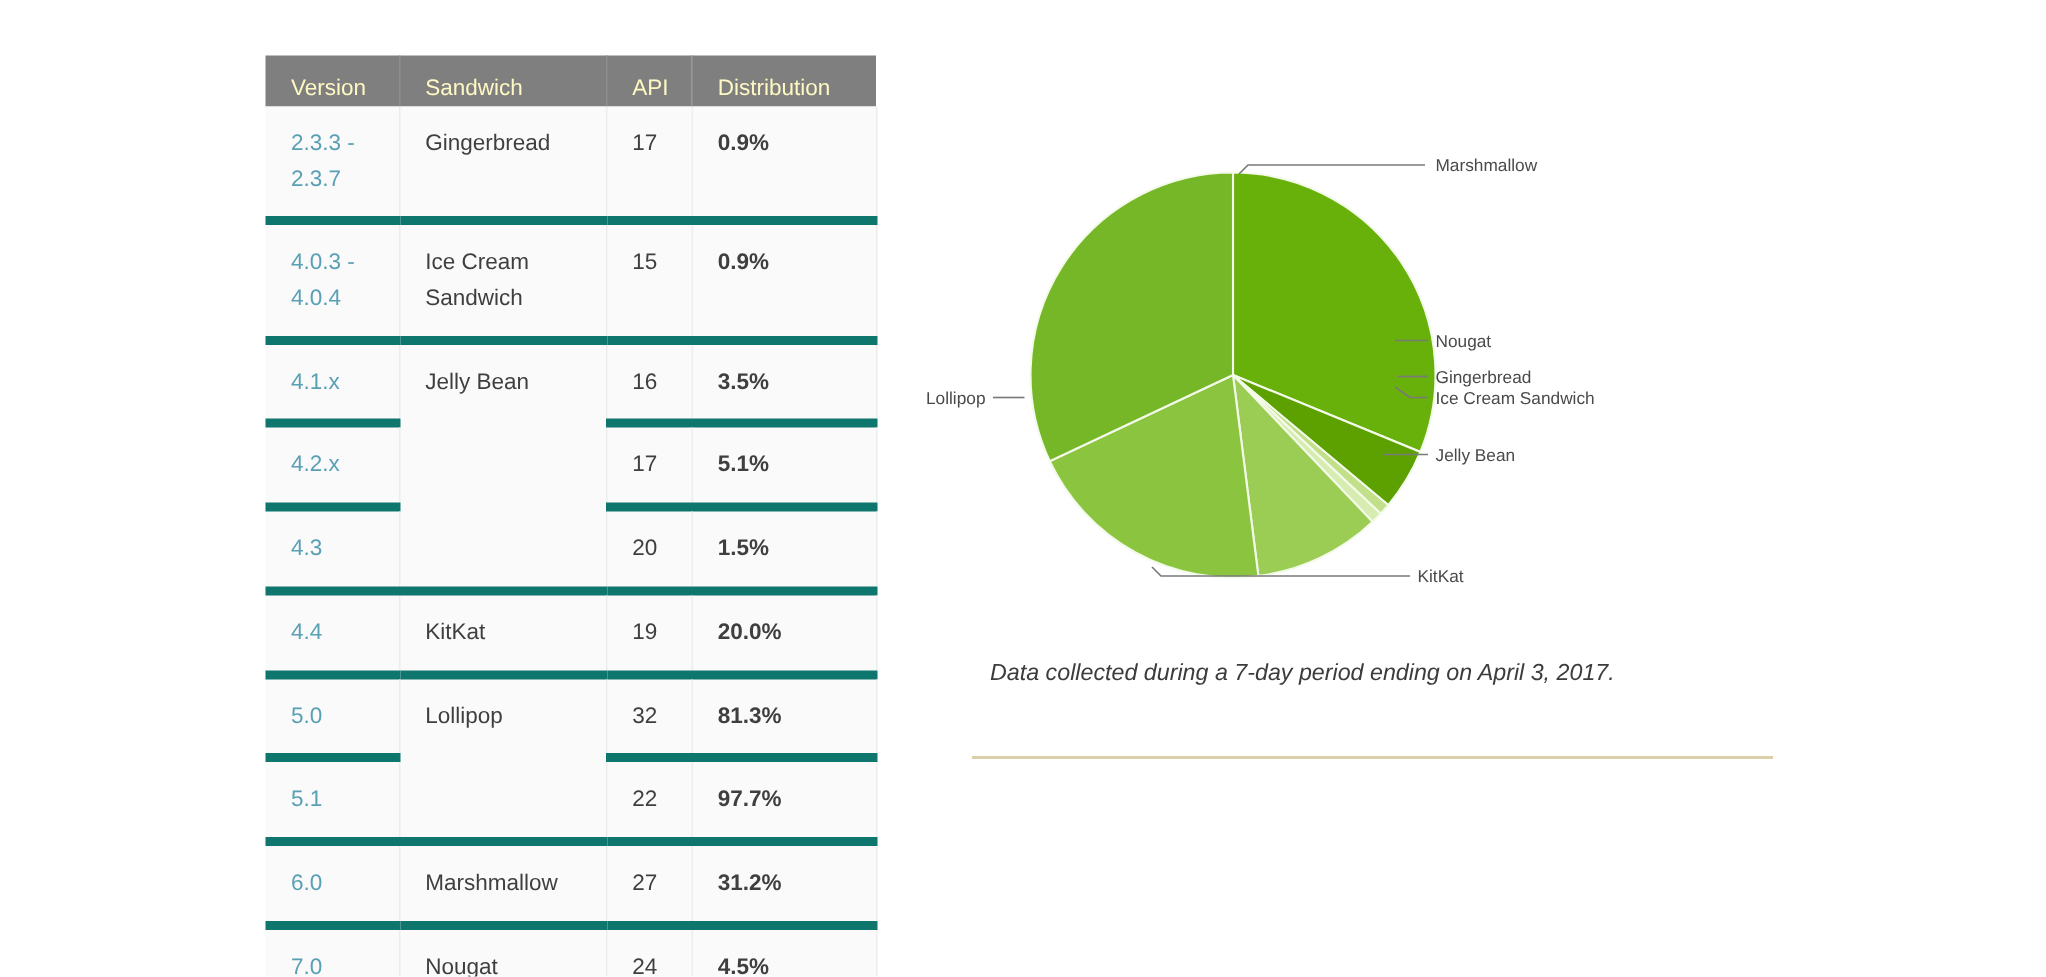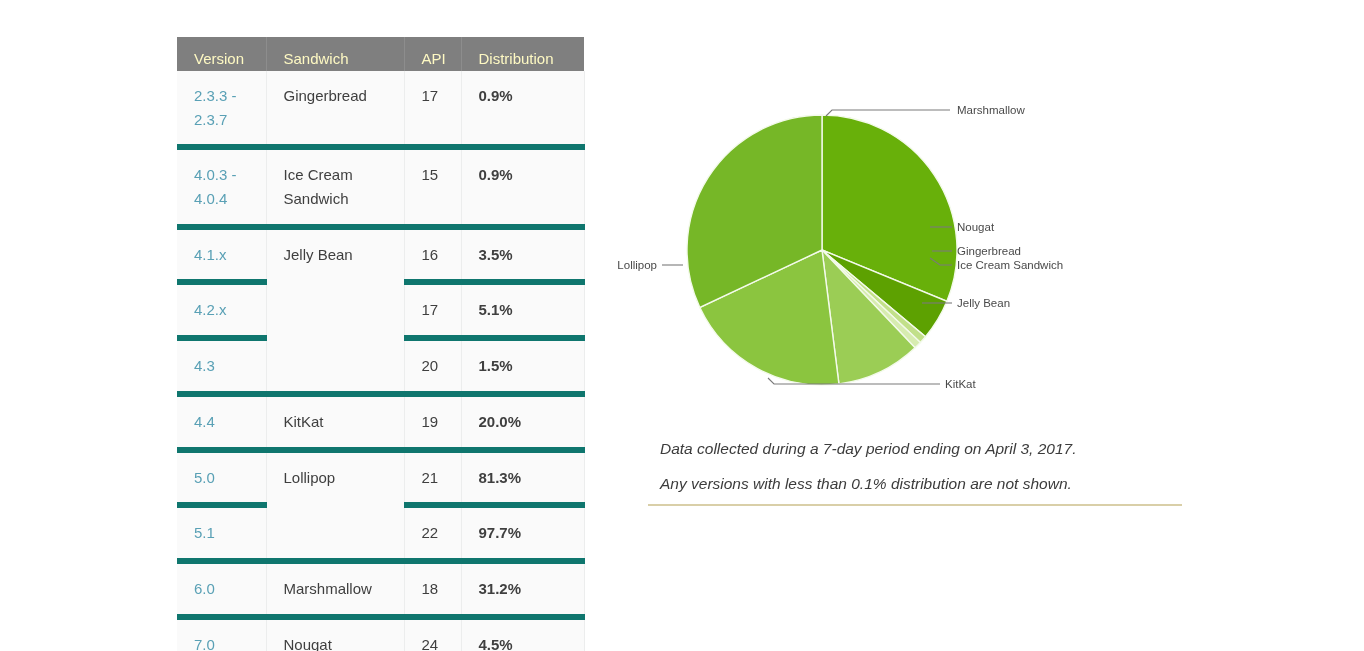--- a/index.html
+++ b/index.html
@@ -149,32 +149,32 @@
       </tr>
       <tr>
         <td class="cell-version"><a class="ver-link">4.4</a></td>
         <td class="cell-codename" rowspan="1">KitKat</td>
         <td class="cell-api">19</td>
         <td class="cell-dist">20.0%</td>
       </tr>
       <tr>
         <td class="cell-version"><a class="ver-link">5.0</a></td>
         <td class="cell-codename" rowspan="2">Lollipop</td>
-        <td class="cell-api">21</td>
+        <td class="cell-api">32</td>
         <td class="cell-dist">81.3%</td>
       </tr>
       <tr>
         <td class="cell-version"><a class="ver-link">5.1</a></td>
         <td class="cell-api">22</td>
         <td class="cell-dist">97.7%</td>
       </tr>
       <tr>
         <td class="cell-version"><a class="ver-link">6.0</a></td>
         <td class="cell-codename" rowspan="1">Marshmallow</td>
-        <td class="cell-api">18</td>
+        <td class="cell-api">27</td>
         <td class="cell-dist">31.2%</td>
       </tr>
       <tr>
         <td class="cell-version"><a class="ver-link">7.0</a></td>
         <td class="cell-codename" rowspan="2">Nougat</td>
         <td class="cell-api">24</td>
         <td class="cell-dist">4.5%</td>
       </tr>
       <tr>
         <td class="cell-version"><a class="ver-link">7.1</a></td>
@@ -209,15 +209,14 @@
     <text class="pie-label" x="357" y="175">Gingerbread</text>
     <text class="pie-label" x="357" y="189">Ice Cream Sandwich</text>
     <text class="pie-label" x="357" y="227">Jelly Bean</text>
     <text class="pie-label" x="345" y="308">KitKat</text>
     <text class="pie-label" x="57" y="189" text-anchor="end">Lollipop</text>
   </svg>
 </div>
 
 <div id="footnote">
   <p>Data collected during a 7-day period ending on April 3, 2017.</p>
-  <p>Any versions with less than 0.1% distribution are not shown.</p>
 </div>
 <div id="footnote-rule"></div>
 
 </body></html>

